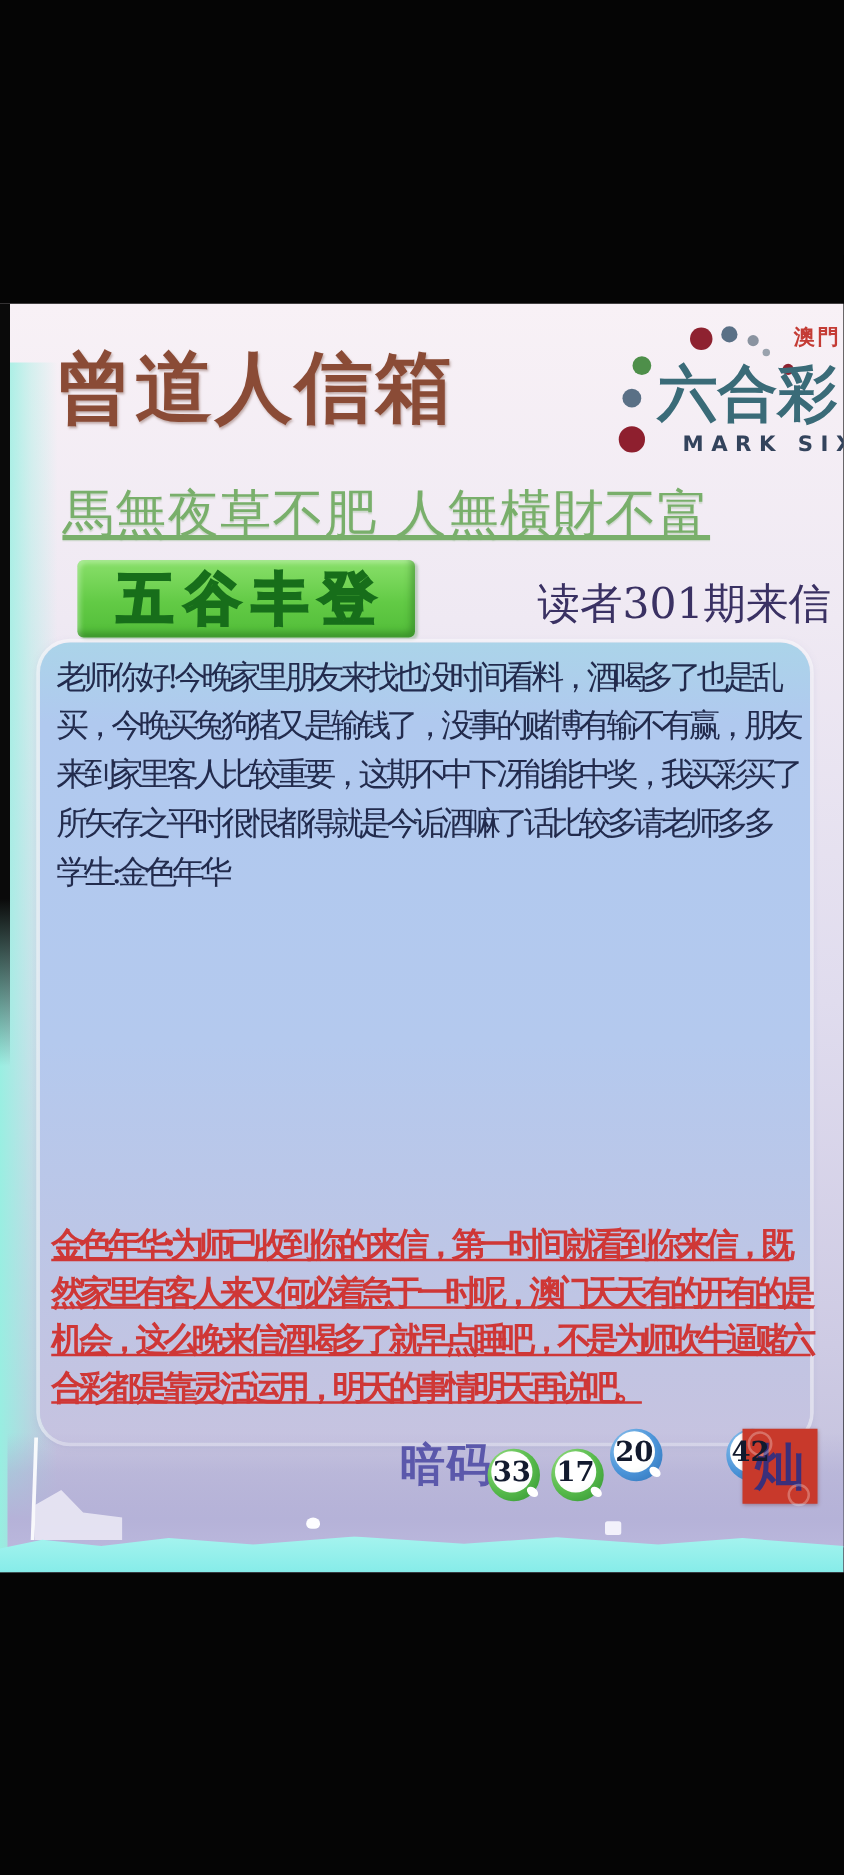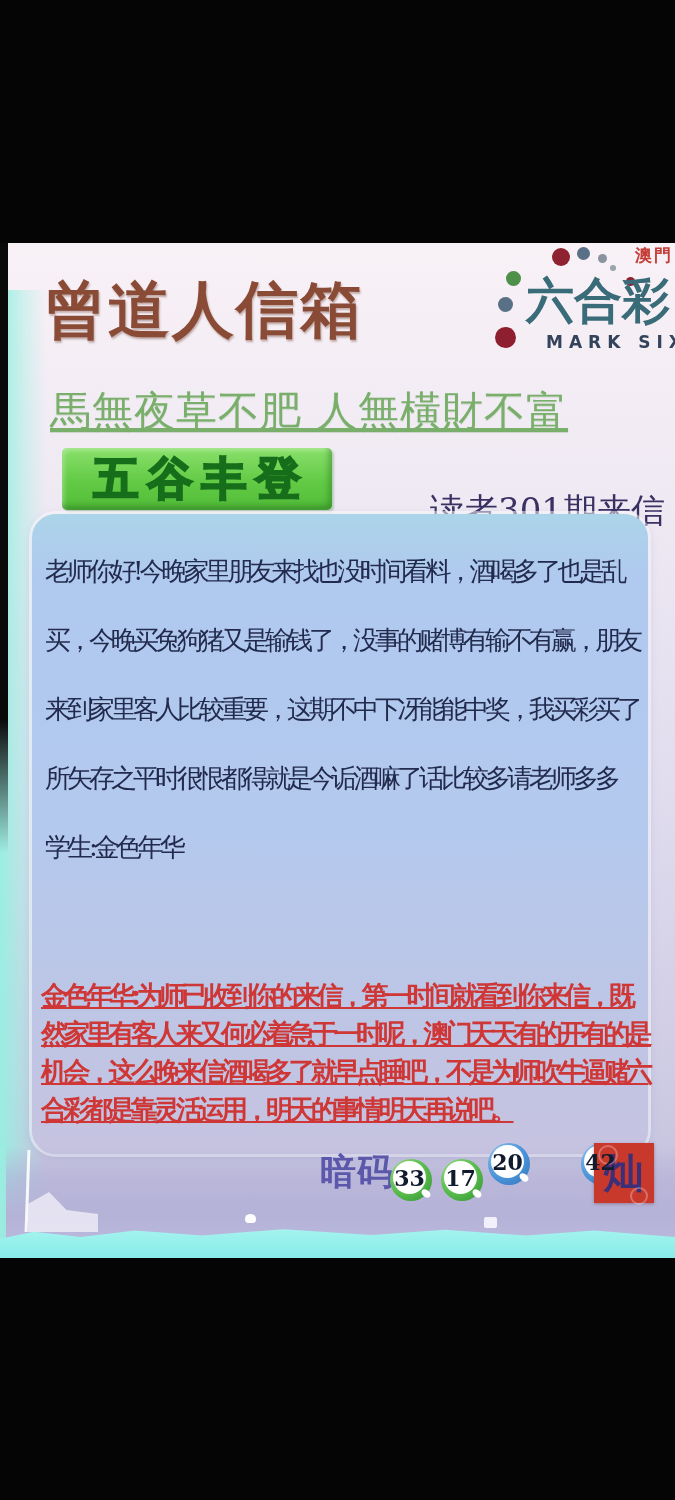--- a/index.html
+++ b/index.html
@@ -9,21 +9,21 @@
   .card{position:absolute;left:0;top:243px;width:675px;height:1015px;
         background:linear-gradient(180deg,#f8f1f6 0%,#efe9f3 25%,#e0dcee 55%,#cecbe4 82%,#bfbdda 100%);}
   .edge-aqua{position:absolute;left:0;top:290px;width:46px;height:968px;
         background:linear-gradient(90deg,rgba(150,240,225,.95) 0%,rgba(150,240,225,.35) 55%,rgba(150,240,225,0) 100%);}
   .edge-dark{position:absolute;left:0;top:243px;width:8px;height:610px;
         background:linear-gradient(180deg,#0a0a0a 0%,#0a0a0a 78%,rgba(10,10,10,0) 100%);}
   
   .title{position:absolute;left:44px;top:268px;font:bold 62px "DejaVu Serif","Liberation Serif",serif;
          color:#8a4b36;letter-spacing:2px;text-shadow:1px 2px 2px rgba(92,42,26,.35);white-space:nowrap;}
   
-  .logo{position:absolute;left:478px;top:236px;width:197px;height:122px;text-decoration:underline;}
+  .logo{position:absolute;left:478px;top:250px;width:197px;height:122px;text-decoration:underline;}
   .logo .dot{position:absolute;border-radius:50%;}
   .d1{left:74px;top:12px;width:18px;height:18px;background:#8e2230;}
   .d2{left:99px;top:11px;width:13px;height:13px;background:#5a7086;}
   .d3{left:120px;top:18px;width:9px;height:9px;background:#8a93a0;}
   .d4{left:132px;top:29px;width:6px;height:6px;background:#9aa3ae;}
   .d5{left:148px;top:41px;width:9px;height:9px;background:#8e2230;}
   .d6{left:28px;top:35px;width:15px;height:15px;background:#4e8f4a;}
   .d7{left:20px;top:61px;width:15px;height:15px;background:#5a7086;}
   .d8{left:17px;top:91px;width:21px;height:21px;background:#8e1f2e;}
   .logo-region{position:absolute;right:2px;top:8px;font:bold 17px "DejaVu Serif",serif;color:#c43c35;letter-spacing:2px;}
@@ -33,28 +33,28 @@
   
   .motto{position:absolute;left:50px;top:384px;font:41px "DejaVu Serif","Liberation Serif",serif;
          color:#79af6b;letter-spacing:1px;white-space:nowrap;text-shadow:0 1px 1px rgba(120,170,110,.3);text-decoration:underline;}
   .tag-box{position:absolute;left:62px;top:448px;width:270px;height:62px;border-radius:5px;
          background:linear-gradient(180deg,#8ae06b 0%,#62ca45 55%,#52bd39 100%);
          box-shadow:inset -3px -4px 6px rgba(30,100,25,.45),inset 2px 2px 4px rgba(220,255,210,.5),2px 2px 2px rgba(110,160,110,.4);
          display:flex;align-items:center;justify-content:center;text-align:center;}
   .tag-text{font:bold 45px "DejaVu Sans","Liberation Sans",sans-serif;color:#59c63f;
          -webkit-text-stroke:2.2px #176e1a;letter-spacing:9px;text-indent:9px;}
   .issue{position:absolute;left:430px;top:460px;font:34px "DejaVu Serif","Liberation Serif",serif;
-         color:#3a3163;white-space:nowrap;margin-top:28px;}
+         color:#3a3163;white-space:nowrap;}
   
   .letterbox{position:absolute;left:32px;top:514px;width:616px;height:640px;border-radius:24px;
          background:linear-gradient(180deg,#abd4e9 0%,#b0c9ef 10%,#b4c9ee 50%,#bfc5e4 82%,#c6c3e0 100%);
          box-shadow:0 0 0 3px rgba(255,255,255,.5),0 2px 8px rgba(120,130,180,.35);}
   .letter-lines{position:absolute;left:13px;top:10px;width:592px;}
   .letter-line{height:39px;font:26px "DejaVu Serif","Liberation Serif",serif;letter-spacing:-4px;
-         color:#222b4d;white-space:nowrap;margin-top:30px;}
+         color:#222b4d;white-space:nowrap;}
   .reply-lines{position:absolute;left:9px;top:464px;width:600px;}
   .reply-line{height:38px;font:600 27px "DejaVu Serif","Liberation Serif",serif;letter-spacing:-4.5px;
          color:#cf3736;white-space:nowrap;text-decoration:underline;}
   
   .secret-label{position:absolute;left:320px;top:1148px;font:bold 36px "DejaVu Sans","Liberation Sans",sans-serif;
          color:#5b58ab;letter-spacing:1px;}
   .ball{position:absolute;top:1143px;width:42px;height:42px;border-radius:50%;}
   .ball-green{background:radial-gradient(circle at 32% 30%,#9ee287 0%,#55b94a 55%,#2f8f30 100%);margin-top:16px;}
   .ball-blue{background:radial-gradient(circle at 32% 30%,#94c8ef 0%,#4a93d8 55%,#2d6fb4 100%);}
   .ball::before{content:"";position:absolute;left:3px;top:2px;width:33px;height:33px;border-radius:50%;

